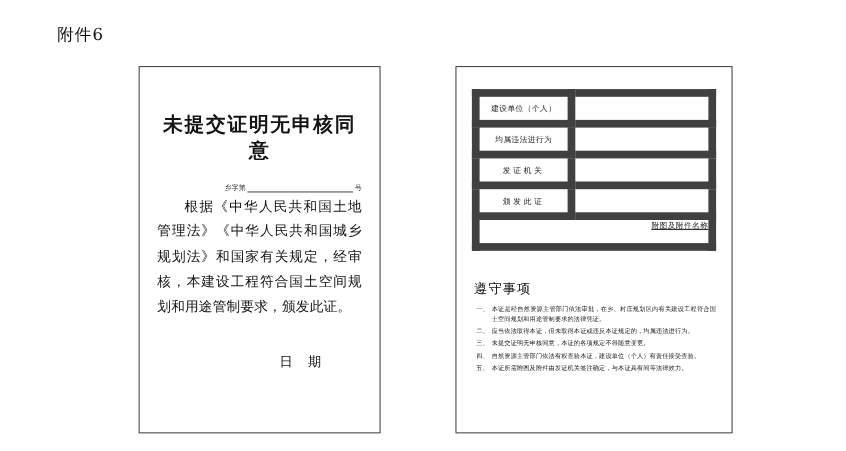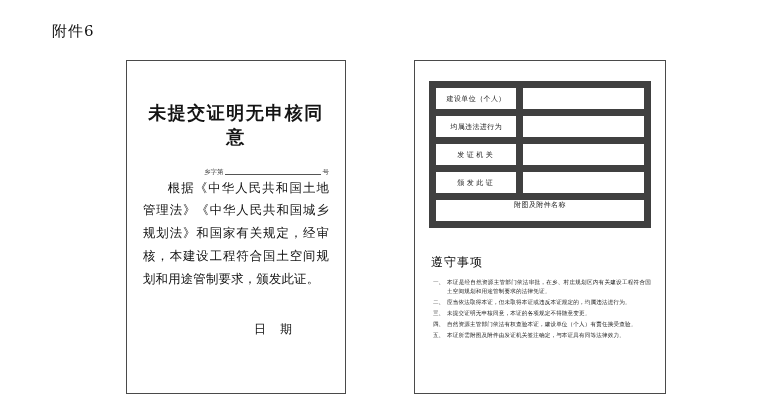--- a/index.html
+++ b/index.html
@@ -152,24 +152,25 @@
   td.label-cell.spaced {
     letter-spacing: 2.5px;
   }
   td.value-cell {
     width: 60%;
     background: #fff;
   }
   td.attach-cell {
     height: 82px;
     vertical-align: top;
-    text-align: center;
+    text-align: right;
     padding: 5px 0 0 8px;
     letter-spacing: 0.4px;
     font-weight: 500;
+    text-decoration: underline;
   }
 
   
   #notice-section {
     margin-top: 26px;
   }
   #notice-title {
     font-family: "DejaVu Serif", "Liberation Serif", serif;
     font-size: 12px;
     font-weight: 500;

